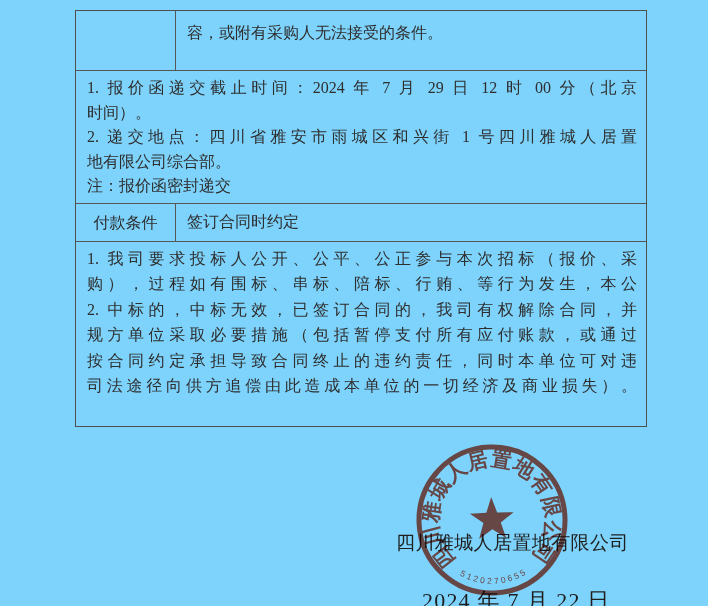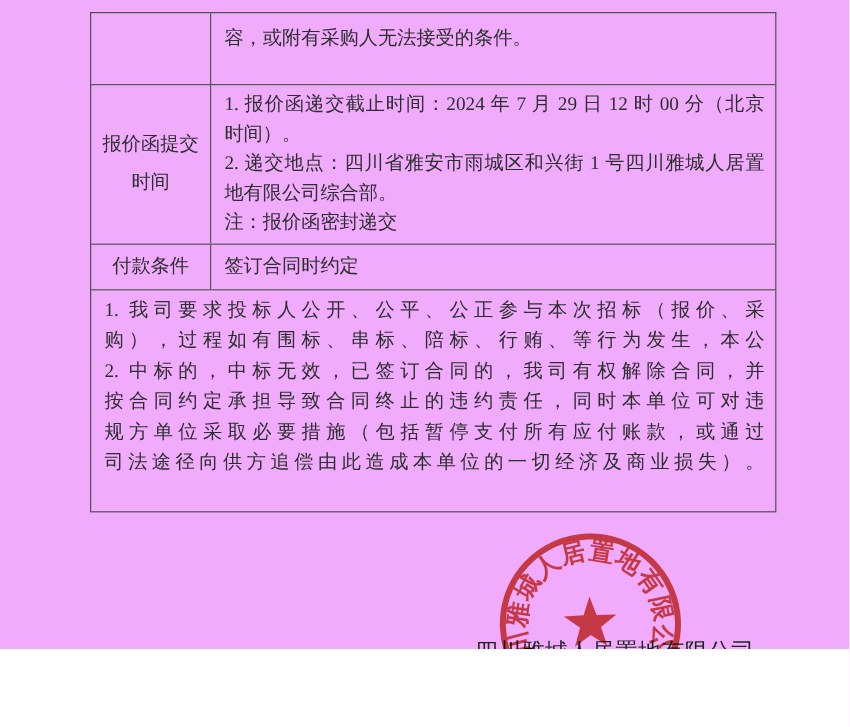--- a/index.html
+++ b/index.html
@@ -1,18 +1,18 @@
 <!DOCTYPE html>
 <html><head>
 <meta charset="utf-8">
 <style>
   html,body { margin:0; padding:0; background:#ffffff; }
   .page {
-    position:relative; width:708px; height:541px;
-    background:#f0abfc; overflow:hidden;
+    position:relative; width:708px; height:606px;
+    background:#7dd3fc; overflow:hidden;
     font-family:"Liberation Serif","DejaVu Serif",serif;
     color:#2e2e2e;
   }
   
   .btable {
     position:absolute; left:75px; top:10px; width:572px;
     border:1.5px solid #4f4f4f;
     box-sizing:border-box;
   }
   .row { display:flex; border-bottom:1px solid #565656; box-sizing:border-box; }
@@ -66,23 +66,20 @@
     <div class="row r0">
       <div class="th">
         <span></span>
       </div>
       <div class="td">
         <div class="line">容，或附有采购人无法接受的条件。</div>
       </div>
     </div>
 
     <div class="row r1">
-      <div class="th">
-        <span>报价函提交时间</span>
-      </div>
       <div class="td">
         <div class="line just">1. 报价函递交截止时间：2024 年 7 月 29 日 12 时 00 分（北京</div>
         <div class="line">时间）。</div>
         <div class="line just">2. 递交地点：四川省雅安市雨城区和兴街 1 号四川雅城人居置</div>
         <div class="line">地有限公司综合部。</div>
         <div class="line">注：报价函密封递交</div>
       </div>
     </div>
 
     <div class="row r2">
@@ -92,22 +89,22 @@
       <div class="td">
         <div class="line">签订合同时约定</div>
       </div>
     </div>
 
     <div class="row r3">
       <div class="td">
         <div class="line just">1. 我司要求投标人公开、公平、公正参与本次招标（报价、采</div>
         <div class="line just">购），过程如有围标、串标、陪标、行贿、等行为发生，本公</div>
         <div class="line just">2. 中标的，中标无效，已签订合同的，我司有权解除合同，并</div>
+        <div class="line just">规方单位采取必要措施（包括暂停支付所有应付账款，或通过</div>
         <div class="line just">按合同约定承担导致合同终止的违约责任，同时本单位可对违</div>
-        <div class="line just">规方单位采取必要措施（包括暂停支付所有应付账款，或通过</div>
         <div class="line just">司法途径向供方追偿由此造成本单位的一切经济及商业损失）。</div>
       </div>
     </div>
 
   </div>
 
   <div class="company-name">四川雅城人居置地有限公司</div>
   <div class="sign-date">2024 年 7 月 22 日</div>
 
   <svg class="seal" viewBox="-80 -80 160 160" xmlns="http://www.w3.org/2000/svg">

